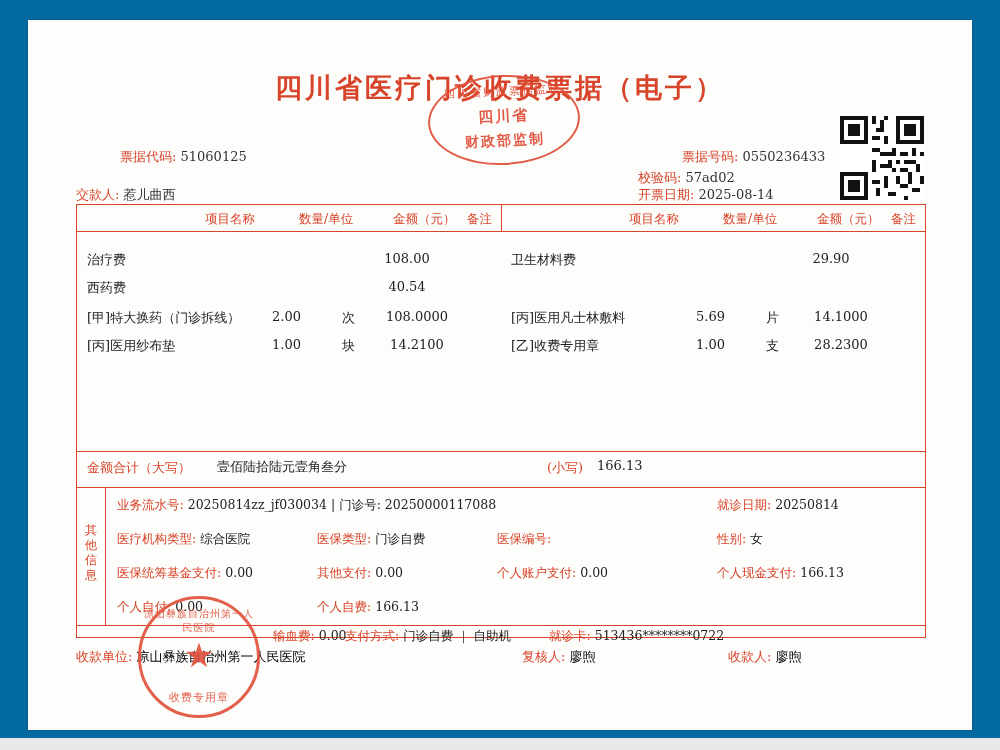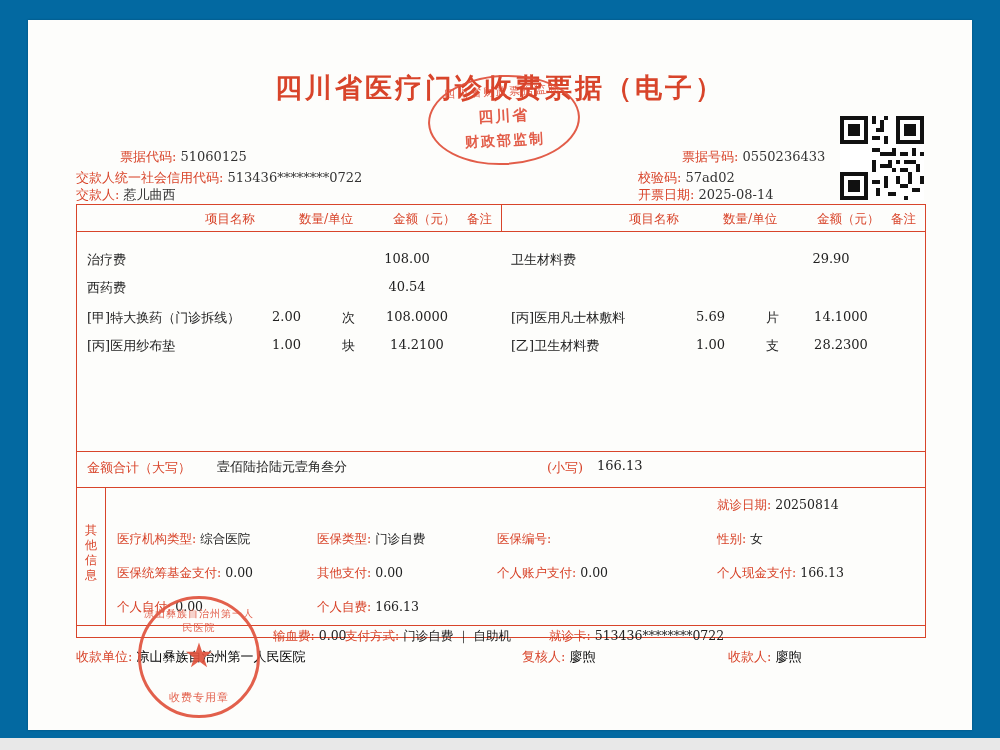--- a/index.html
+++ b/index.html
@@ -233,24 +233,20 @@
           <rect x="16" y="20" width="1" height="1"></rect>
         <rect x="13" y="13" width="1" height="1"></rect>
           <rect x="15" y="13" width="2" height="1"></rect>
       </g>
     </svg>
 
     <div class="meta meta-left m1">
       <span>票据代码:</span>
       <span class="val">51060125</span>
     </div>
-    <div class="meta meta-left m2">
-      <span>交款人统一社会信用代码:</span>
-      <span class="val">513436********0722</span>
-    </div>
     <div class="meta meta-left m3">
       <span>交款人:</span>
       <span class="val">惹儿曲西</span>
     </div>
 
     <div class="meta meta-right m1">
       <span>票据号码:</span>
       <span class="val">0550236433</span>
     </div>
     <div class="meta meta-right m2">
@@ -306,32 +302,36 @@
       <div class="cell r" style="left:300px; top:132px; width:80px">14.2100</div>
 
       <div class="cell" style="left:434px; top:46px">卫生材料费</div>
       <div class="cell r" style="left:704px; top:46px; width:100px">29.90</div>
 
       <div class="cell" style="left:434px; top:104px">[丙]医用凡士林敷料</div>
       <div class="cell" style="left:619px; top:104px">5.69</div>
       <div class="cell" style="left:689px; top:104px">片</div>
       <div class="cell r" style="left:724px; top:104px; width:80px">14.1000</div>
 
-      <div class="cell" style="left:434px; top:132px">[乙]卫生材料费</div>
+      <div class="cell" style="left:434px; top:132px">[乙]收费专用章</div>
       <div class="cell" style="left:619px; top:132px">1.00</div>
       <div class="cell" style="left:689px; top:132px">支</div>
       <div class="cell r" style="left:724px; top:132px; width:80px">28.2300</div>
 
       <div class="totlabel" style="left:10px; top:254px">金额合计（大写）</div>
       <div class="cell" style="left:140px; top:253px">壹佰陆拾陆元壹角叁分</div>
       <div class="totlabel" style="left:470px; top:254px">(小写)</div>
       <div class="cell" style="left:520px; top:253px">166.13</div>
 
       <div class="otherlabel" style="left:6px; top:318px">其他信息</div>
 
+      <div class="oi" style="left:40px; top:292px">
+        <span class="lbl">业务流水号:</span>
+        <span>20250814zz_jf030034 | 门诊号: 20250000117088</span>
+      </div>
       <div class="oi" style="left:640px; top:292px">
         <span class="lbl">就诊日期:</span>
         <span>20250814</span>
       </div>
 
       <div class="oi" style="left:40px; top:326px">
         <span class="lbl">医疗机构类型:</span>
         <span>综合医院</span>
       </div>
       <div class="oi" style="left:240px; top:326px">

